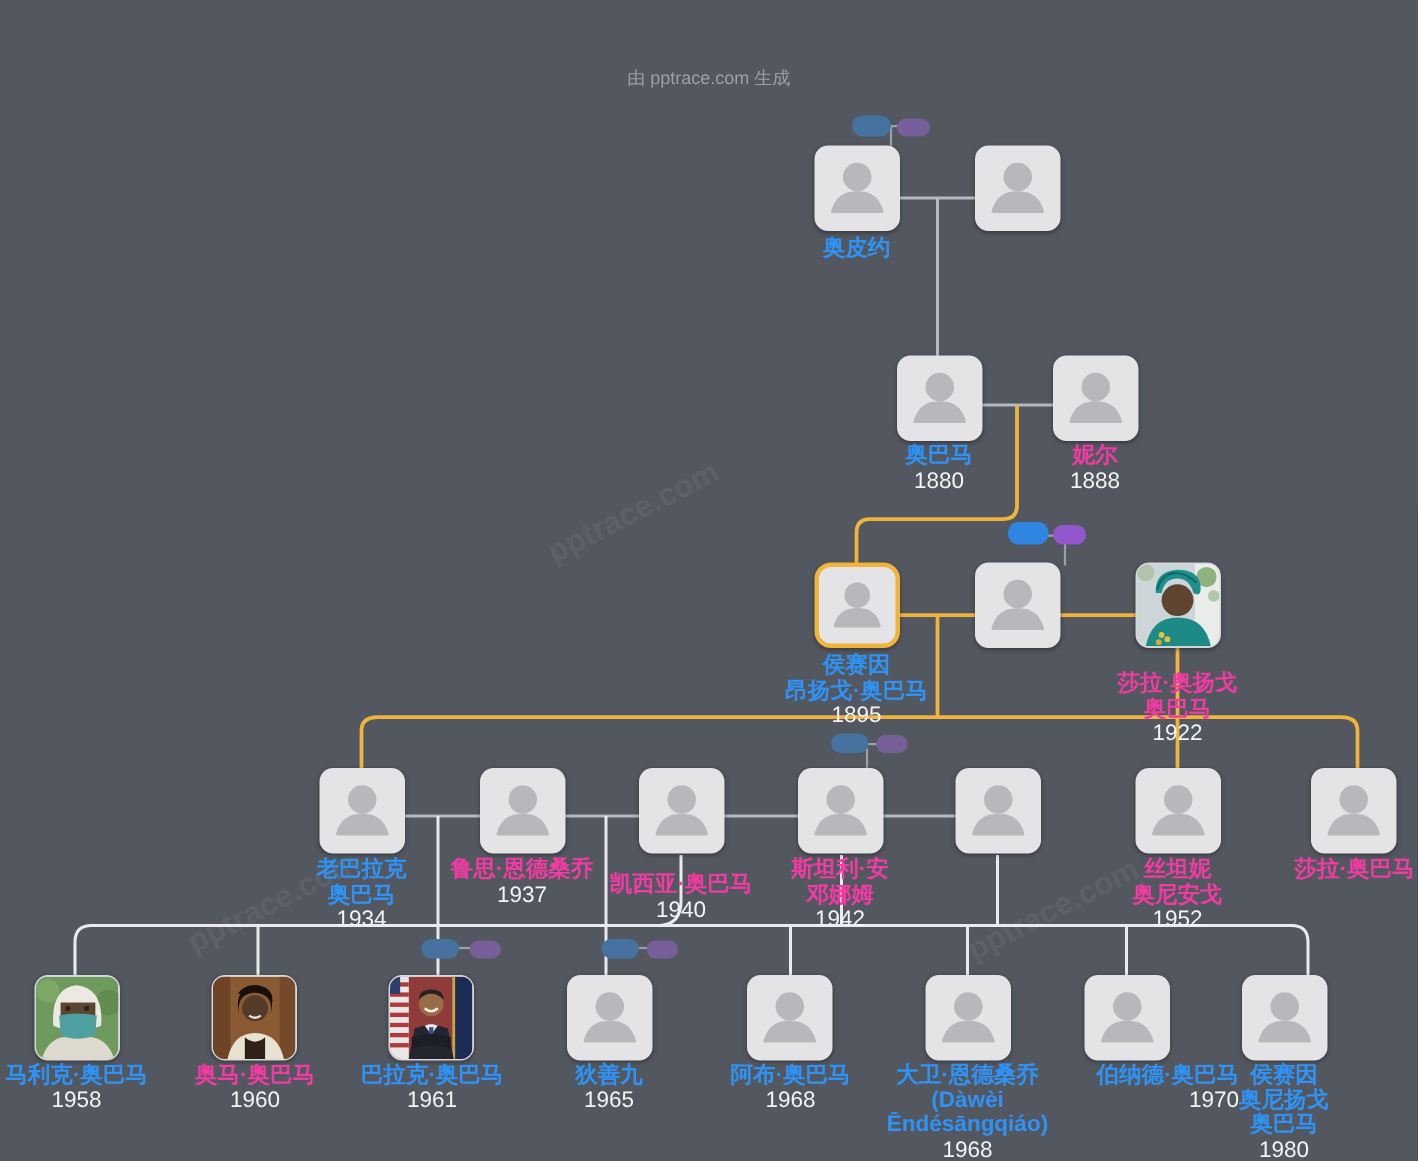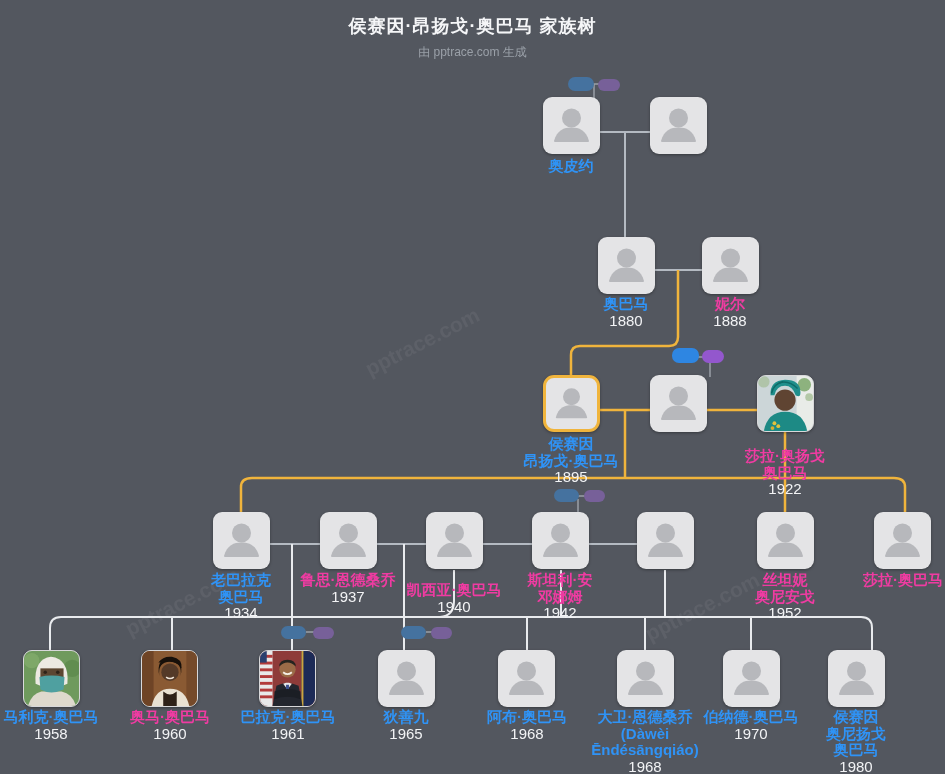--- a/index.html
+++ b/index.html
@@ -26,21 +26,20 @@
 </style>
 </head>
 <body>
 
 <div id="stage">
 
   <div class="wm" style="left:120px;top:590px;">pptrace.com</div>
   <div class="wm" style="left:640px;top:595px;">pptrace.com</div>
   <div class="wm" style="left:360px;top:330px;">pptrace.com</div>
 
-  <div class="title">侯赛因·昂扬戈·奥巴马 家族树</div>
   <div class="subtitle">由 pptrace.com 生成</div>
 
   <svg class="lines" width="945" height="774">
 
     <g stroke="#b4bac2" stroke-width="2" fill="none">
       <path d="M600 132 H650"></path>
       <path d="M625 132 V240"></path>
       <path d="M654 270 H702"></path>
       <path d="M270 544 H637"></path>
     </g>
@@ -343,21 +342,21 @@
     <div class="blue">Ēndésāngqiáo)</div>
     <div class="yr">1968</div>
   </div>
 
   <div class="card" style="left:723px;top:650px;">
     <svg viewBox="0 0 57 57">
         <circle cx="28.5" cy="21" r="9.5" fill="#b7b8bc"></circle>
         <path d="M11 44 C14 33 21 30.5 28.5 30.5 C36 30.5 43 33 46 44 Q46 45 45 45 L12 45 Q11 45 11 44 Z" fill="#b7b8bc"></path>
       </svg>
   </div>
-  <div class="label" style="left:676px;top:709px;">
+  <div class="label" style="left:676px;top:709px;text-align:right;">
     <div class="blue">伯纳德·奥巴马</div>
     <div class="yr">1970</div>
   </div>
 
   <div class="card" style="left:828px;top:650px;">
     <svg viewBox="0 0 57 57">
         <circle cx="28.5" cy="21" r="9.5" fill="#b7b8bc"></circle>
         <path d="M11 44 C14 33 21 30.5 28.5 30.5 C36 30.5 43 33 46 44 Q46 45 45 45 L12 45 Q11 45 11 44 Z" fill="#b7b8bc"></path>
       </svg>
   </div>

